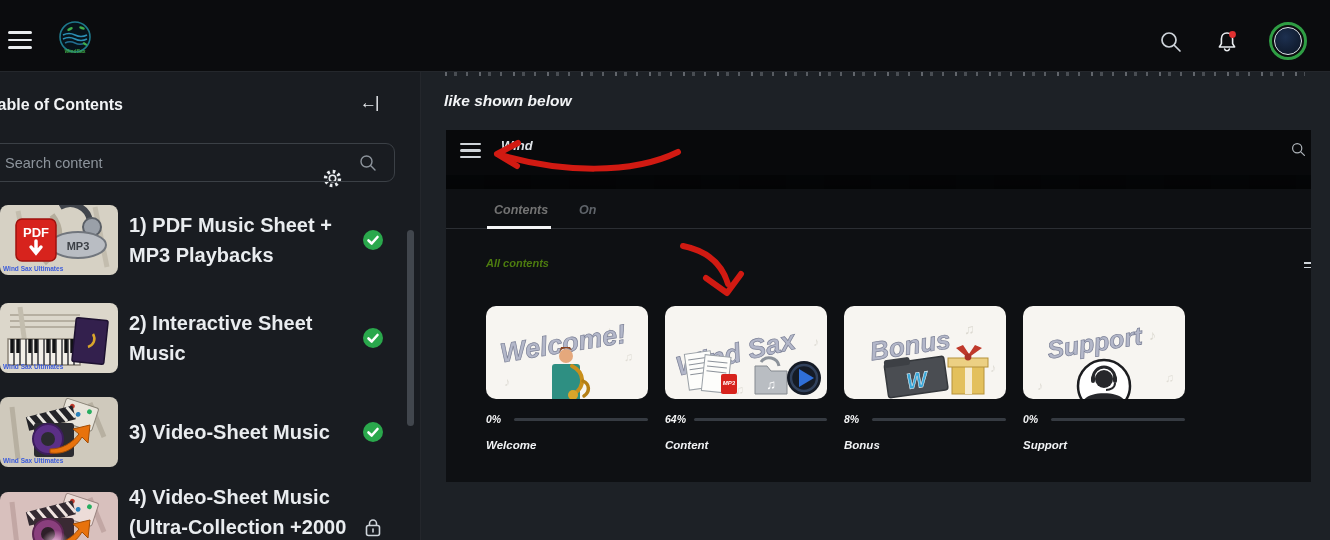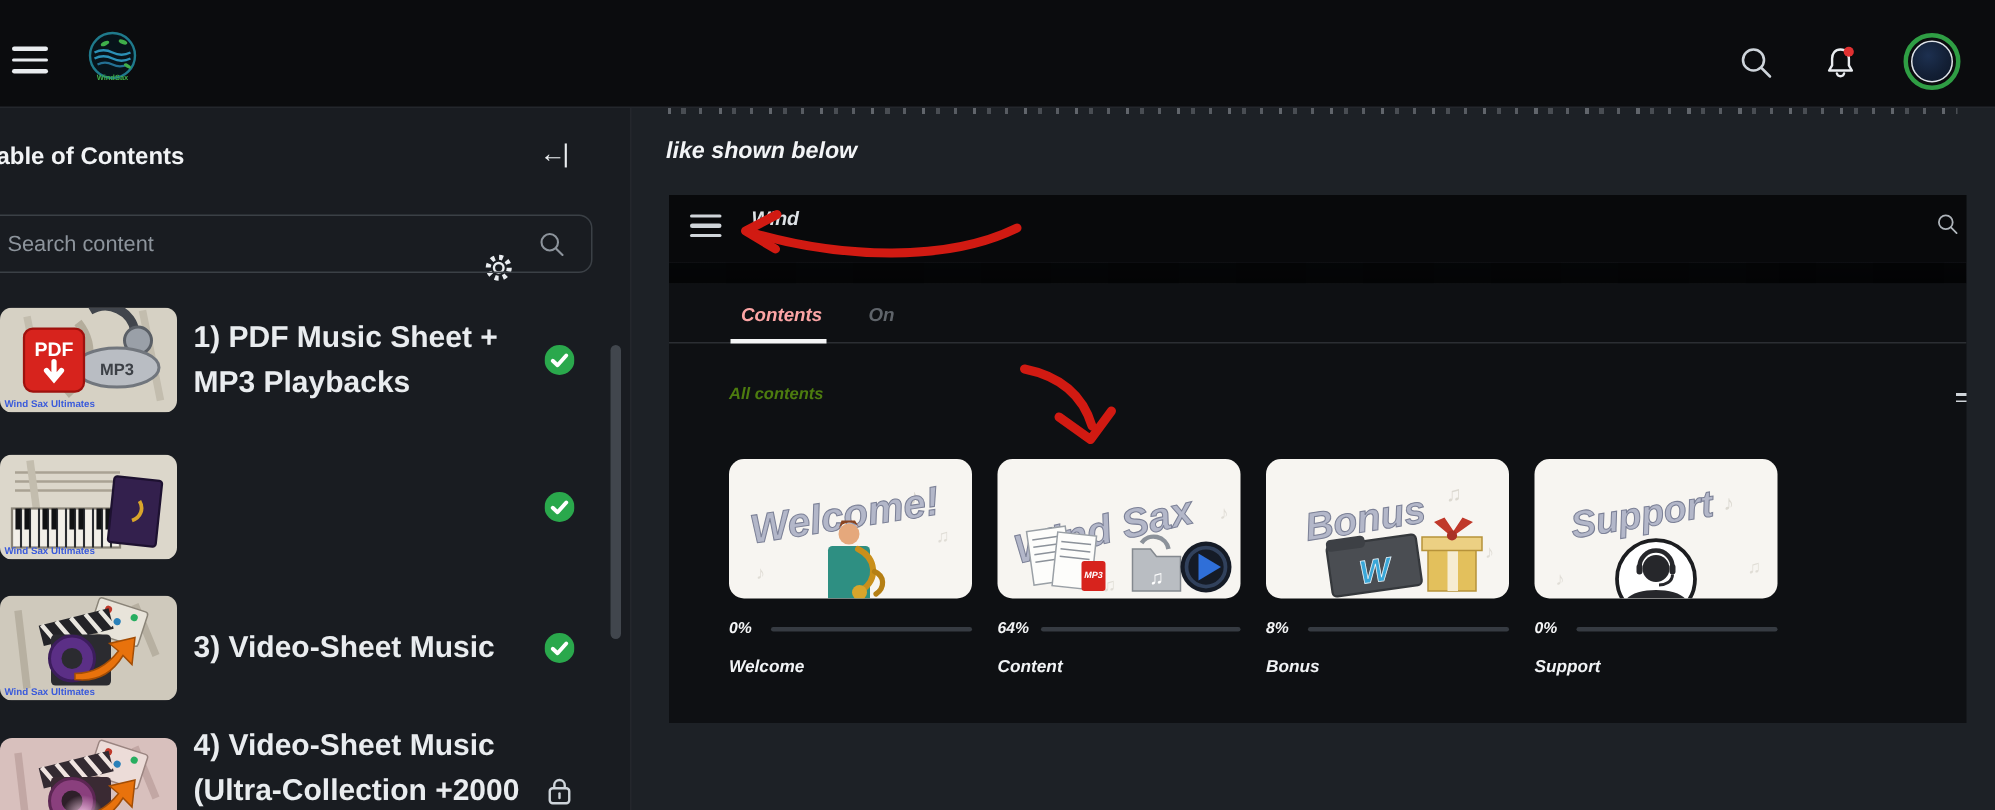--- a/index.html
+++ b/index.html
@@ -41,21 +41,21 @@
   .shot { position:absolute; left:25px; top:58px; width:865px; height:352px; background:#0e1013; overflow:hidden; }
   .shot-head { position:absolute; left:0; top:0; width:865px; height:45px; background:#08090b; }
   .shot-burger { position:absolute; left:14px; top:13px; width:21px; height:15px; display:flex; flex-direction:column; justify-content:space-between; }
   .shot-burger span { height:2.2px; background:#cfd4d9; border-radius:2px; }
   .shot-title { position:absolute; left:55px; top:8px; font-size:13px; font-weight:600; color:#dde1e5; }
   .shot-search { position:absolute; left:845px; top:12px; width:15px; height:15px; }
   .shot-banner { position:absolute; left:0; top:45px; width:865px; height:14px;
     background:linear-gradient(180deg, #17191d, #101216), repeating-linear-gradient(90deg, #17191d 0 38px, #121418 38px 85px); background-blend-mode:overlay; opacity:.9; }
   .shot-tabs { position:absolute; left:0; top:59px; width:865px; height:40px; border-bottom:1px solid #2b2e33; }
   .shot-tab { position:absolute; top:14px; font-size:12.5px; font-weight:bold; }
-  .shot-tab.active { left:48px; color:#fca5a5; }
+  .shot-tab.active { left:48px; color:#737373; }
   .shot-tab.active::after { content:""; position:absolute; left:-7px; top:23px; width:64px; height:2.5px; background:#f4f5f6; }
   .shot-tab.inactive { left:133px; color:#5f646a; }
   .shot-heading { position:absolute; left:40px; top:127px; font-size:11px; font-weight:bold; color:#4d7c0f; }
   .shot-filter { position:absolute; left:858px; top:132px; width:12px; }
   .shot-filter i { display:block; height:1.6px; background:#cfd4d9; margin-bottom:3px; }
   .card { position:absolute; top:176px; width:162px; height:93px; border-radius:10px; background:#f7f5f1; overflow:hidden; }
   .prog { position:absolute; top:283px; width:162px; display:flex; align-items:center; }
   .prog .pct { font-size:10.5px; font-weight:bold; color:#f4f5f6; margin-right:8px; min-width:20px; }
   .prog .track { flex:1; height:3px; background:#363b42; border-radius:2px; overflow:hidden; }
   .prog .fill { height:3px; background:#4c6ef5; border-radius:2px; width:0; }
@@ -154,20 +154,21 @@
           <path d="M10 12 h70 M10 18 h70 M10 24 h70" stroke="#a9a294" stroke-width="1.6"></path>
           <path d="M20 4 l8 60" stroke="#c3bdae" stroke-width="5"></path>
           <rect x="8" y="36" width="72" height="26" fill="#f2efe8" stroke="#8a8478" stroke-width="1.5"></rect>
           <path d="M14 36 v26 M20 36 v26 M26 36 v26 M32 36 v26 M38 36 v26 M44 36 v26 M50 36 v26 M56 36 v26 M62 36 v26 M68 36 v26 M74 36 v26" stroke="#2b2d31" stroke-width="1.4"></path>
           <path d="M12 36 v14 M18 36 v14 M30 36 v14 M36 36 v14 M48 36 v14 M54 36 v14 M66 36 v14 M72 36 v14" stroke="#111214" stroke-width="3.4"></path>
           <rect x="74" y="16" width="32" height="44" rx="2" fill="#33204d" stroke="#1d1130" stroke-width="1.5" transform="rotate(6 90 38)"></rect>
           <path d="M88 44 c6 -2 8 -8 5 -13" stroke="#d9a52b" stroke-width="2.5" fill="none"></path>
           <text x="3" y="66" font-size="6.5" font-weight="bold" fill="#3b5bdb">Wind Sax Ultimates</text>
         </svg>
       </div>
+      <div class="toc-label">2) Interactive Sheet Music</div>
       <div class="status">
         <svg viewBox="0 0 20 20">
             <circle cx="10" cy="10" r="10" fill="#2aa84c"></circle>
             <polyline points="5.5,10.5 8.7,13.5 14.5,7" fill="none" stroke="#ffffff" stroke-width="2.6" stroke-linecap="round" stroke-linejoin="round"></polyline>
           </svg>
       </div>
     </div>
 
     <div class="toc-item" style="top:325px; height:70px;">
       <div class="thumb">

